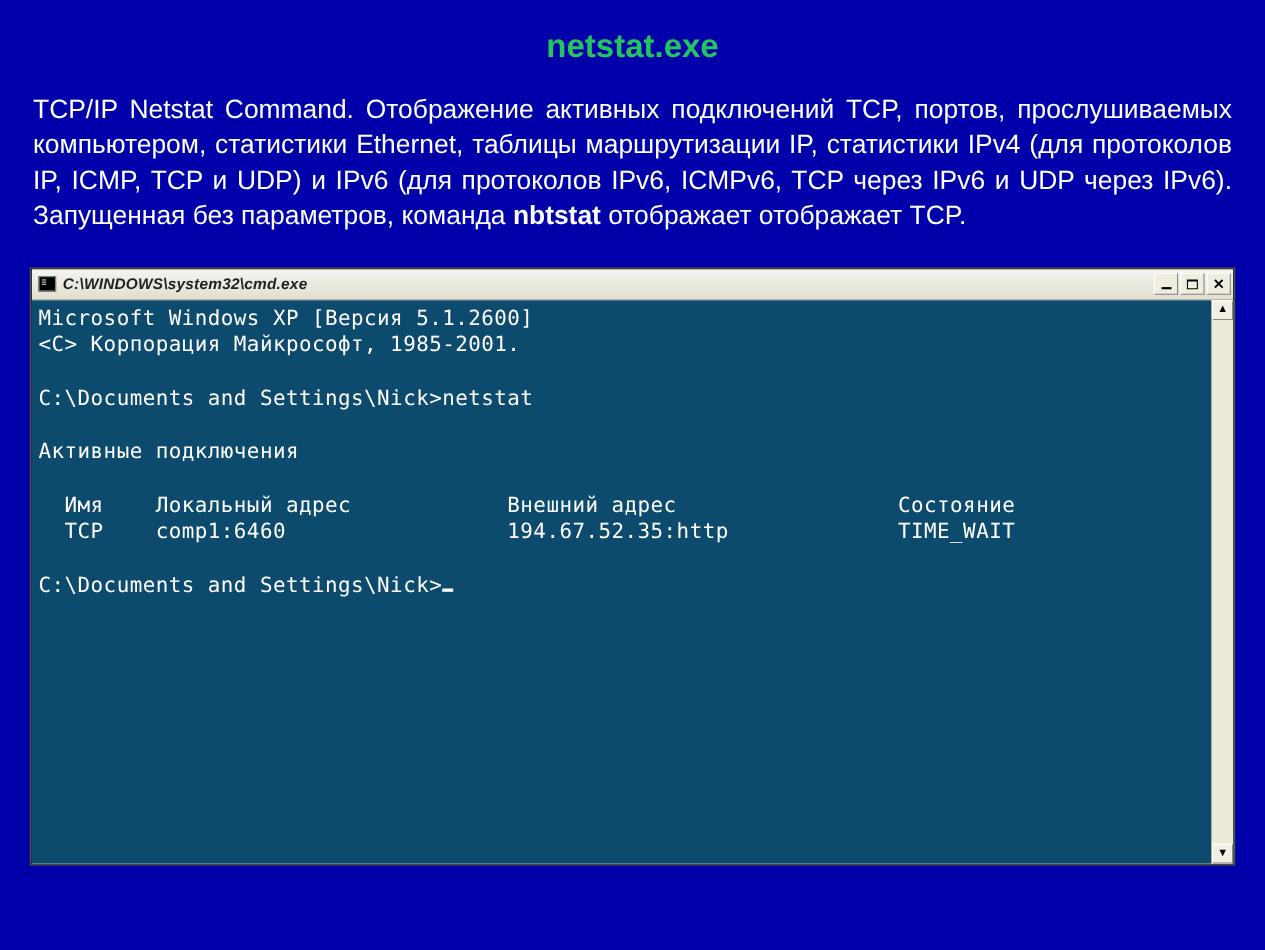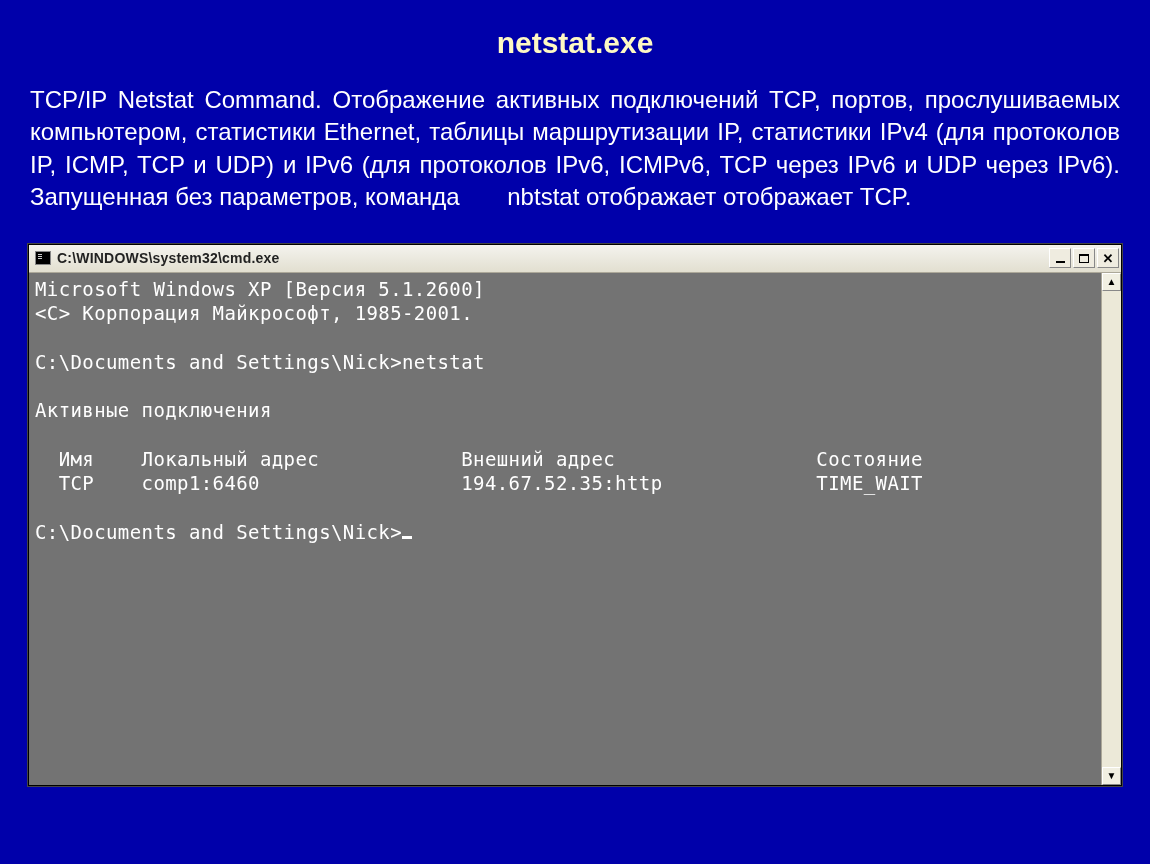--- a/index.html
+++ b/index.html
@@ -10,31 +10,31 @@
     font-family: Verdana, Arial, sans-serif;
     color: #ffffff;
   }
   .slide {
     padding: 18px 28px 28px 28px;
   }
   .title {
     text-align: center;
     font-size: 30px;
     font-weight: bold;
-    color: #fef9c3;
+    color: #22c55e;
     margin: 8px 0 24px 0;
   }
   .desc {
     font-size: 24px;
     line-height: 1.35;
     text-align: justify;
     color: #ffffff;
     margin: 0 2px 30px 2px;
   }
-  .desc .bold { font-weight: normal; margin-left: 41px; }
+  .desc .bold { font-weight: bold; }
 
   
   .cmdwin {
     width: 1094px;
     margin: 0 auto;
     border: 1px solid #000;
     box-shadow: 0 0 0 1px #444;
     background: #ece9d8;
   }
   .titlebar {
@@ -62,20 +62,21 @@
     left: 2px; top: 2px;
     width: 4px; height: 1px;
     background: #ccc;
     box-shadow: 0 2px 0 #ccc, 0 4px 0 #ccc;
   }
   .titlebar .caption {
     flex: 1;
     font-weight: bold;
     color: #222;
     letter-spacing: 0.2px;
+    font-style: italic;
   }
   .win-controls {
     display: flex;
     gap: 2px;
   }
   .win-btn {
     width: 22px; height: 20px;
     background: #efece0;
     border: 1px solid #888;
     border-top-color: #fff;
@@ -103,21 +104,21 @@
     line-height: 1;
   }
 
   .client {
     display: flex;
     background: #ece9d8;
     height: 512px;
   }
   .console {
     flex: 1;
-    background: #737373;
+    background: #0c4a6e;
     color: #ffffff;
     font-family: "Lucida Console", Consolas, monospace;
     font-size: 19px;
     line-height: 1.28;
     letter-spacing: 0.4px;
     padding: 4px 6px 6px 6px;
     white-space: pre;
     overflow: hidden;
   }
   .scrollbar {

